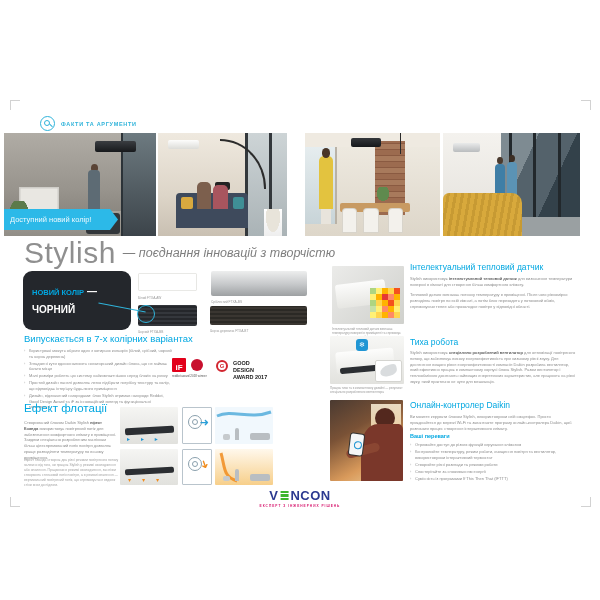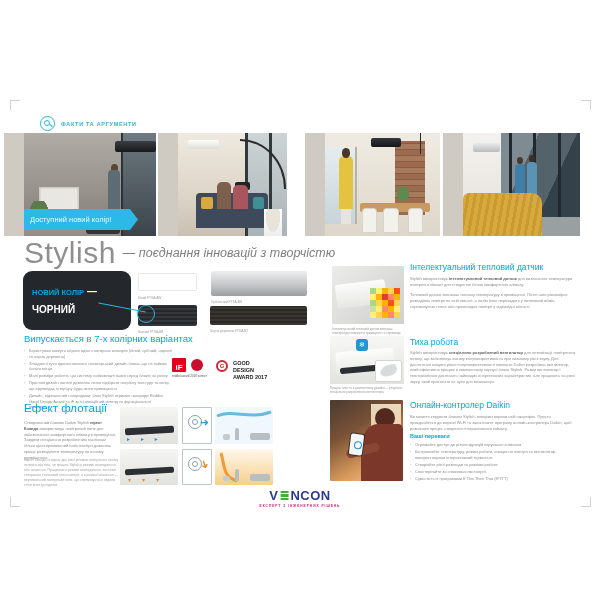--- a/index.html
+++ b/index.html
@@ -20,21 +20,21 @@
   .mag i{position:absolute;left:3px;top:3px;width:4px;height:4px;border:1px solid #2fb3da;border-radius:50%;}
   .mag u{position:absolute;left:7.5px;top:8px;width:4px;height:1.2px;background:#2fb3da;transform:rotate(45deg);}
   .facts-label{font-size:5.5px;font-weight:bold;letter-spacing:.7px;color:#2fb3da;}
 
   
   .photo{position:absolute;top:133px;height:103px;overflow:hidden;background:#cfcac2;}
   .p1{left:4px;width:152px;}
   .p2{left:158px;width:129px;}
   .p3{left:305px;width:135px;}
   .p4{left:443px;width:137px;}
-  .ph{position:absolute;margin-left:20px;}
+  .ph{position:absolute;}
 
   
   .p1 .wall{left:0;top:0;width:100%;height:78%;background:linear-gradient(180deg,#b0aca5,#98948d 70%,#8b8780);}
   .p1 .floor{left:0;bottom:0;width:100%;height:24%;background:linear-gradient(#a6a29b,#918d86);}
   .p1 .glass{right:0;top:0;width:22%;height:100%;background:linear-gradient(180deg,#6d7a80,#3c444a);border-left:2px solid #2c3338;}
   .p1 .ac-black{left:60%;top:8%;width:27%;height:10%;background:linear-gradient(#3a3d41,#17191c);border-radius:2px;}
   .p1 .shelf{left:10%;top:52%;width:26%;height:30%;background:#e9e7e2;box-shadow:inset 0 0 0 1.5px #cfcdc8;}
   .p1 .plant{left:2%;top:66%;width:16%;height:30%;background:radial-gradient(ellipse at 50% 40%,#5c7a4a 0 55%,transparent 56%);}
   .p1 .person{left:55%;top:36%;width:8%;height:44%;background:#5d6b74;border-radius:4px 4px 0 0;}
   .p1 .head{left:57%;top:30%;width:5%;height:8%;background:#5a4436;border-radius:50%;}

